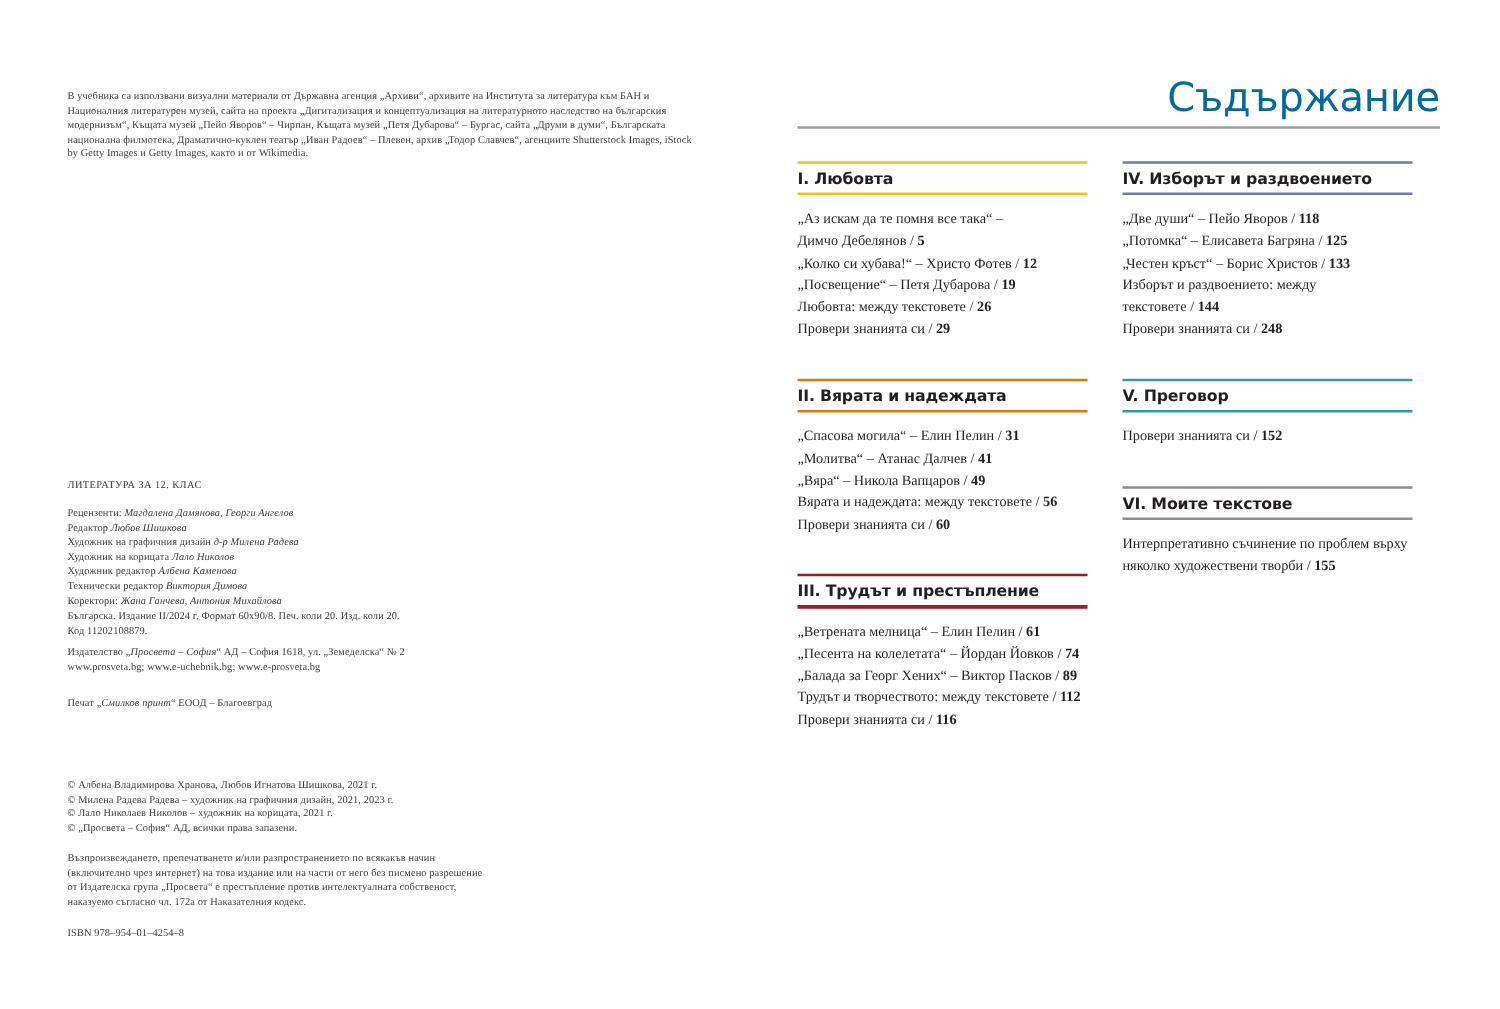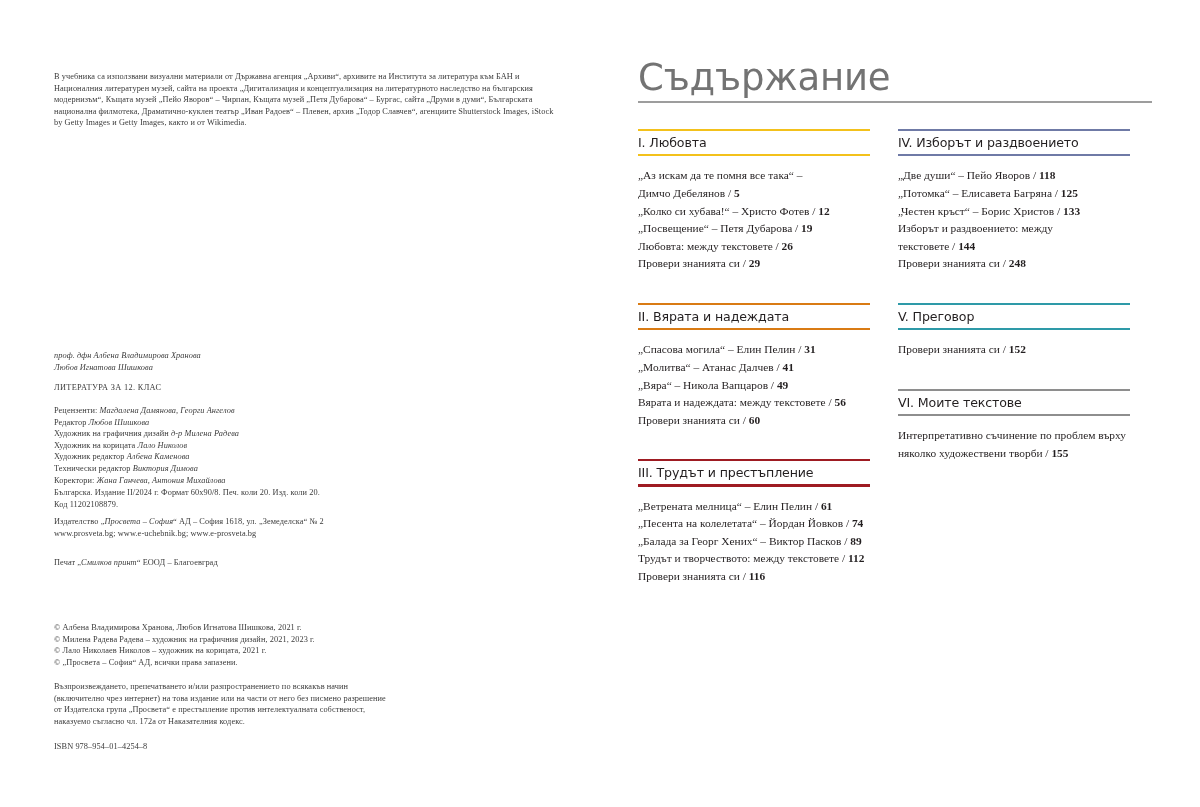--- a/index.html
+++ b/index.html
@@ -58,27 +58,28 @@
   
   .contents-root {
     position: absolute;
     left: 38px;   
     top: 58px;
     width: 514px; 
   }
 
   .toc-title {
     font-family: "DejaVu Sans", "Liberation Sans", sans-serif;
-    font-size: 37px;
+    font-size: 32px;
     font-weight: 400;
     letter-spacing: -0.005em;
-    color: #737373;
+    color: #0369a1;
     margin: 0;
     line-height: 40px;
     padding-bottom: 1px;
+    text-align: right;
   }
   .toc-title-rule {
     height: 2px;
     background: #9d9d9d;
     width: 100%;
     margin-top: 2px;
     margin-bottom: 26px;
   }
 
   .toc-columns {
@@ -98,21 +99,21 @@
   .rule-top {
     height: 2.2px;
     width: 100%;
   }
   .rule-bottom {
     height: 2.2px;
     width: 100%;
   }
   .section-heading {
     font-family: "DejaVu Sans", "Liberation Sans", sans-serif;
-    font-weight: normal;
+    font-weight: bold;
     font-size: 12.6px;
     line-height: 19px;
     letter-spacing: -0.01em;
     color: #231f20;
     padding: 2px 0 2px 0;
     white-space: nowrap;
   }
 
   .section-items {
     margin-top: 11px;
@@ -134,24 +135,20 @@
 </style>
 </head>
 <body>
 
 <div class="page page-left">
 
   <div class="imprint credits-block">
     <p>В учебника са използвани визуални материали от Държавна агенция „Архиви“, архивите на Института за литература към БАН и Националния литературен музей, сайта на проекта „Дигитализация и концептуализация на литературното наследство на българския модернизъм“, Къщата музей „Пейо Яворов“ – Чирпан, Къщата музей „Петя Дубарова“ – Бургас, сайта „Друми в думи“, Българската национална филмотека, Драматично-куклен театър „Иван Радоев“ – Плевен, архив „Тодор Славчев“, агенциите Shutterstock Images, iStock by Getty Images и Getty Images, както и от Wikimedia.</p>
   </div>
 
-  <div class="imprint authors-block">
-    <p class="it">проф. дфн Албена Владимирова Хранова</p>
-    <p class="it">Любов Игнатова Шишкова</p>
-  </div>
 
   <div class="imprint subject-block">
     <p class="caps">ЛИТЕРАТУРА ЗА 12. КЛАС</p>
   </div>
 
   <div class="imprint staff-block">
     <p><span>Рецензенти: </span><span class="it">Магдалена Дамянова, Георги Ангелов</span></p>
     <p><span>Редактор </span><span class="it">Любов Шишкова</span></p>
     <p><span>Художник на графичния дизайн </span><span class="it">д-р Милена Радева</span></p>
     <p><span>Художник на корицата </span><span class="it">Лало Николов</span></p>

